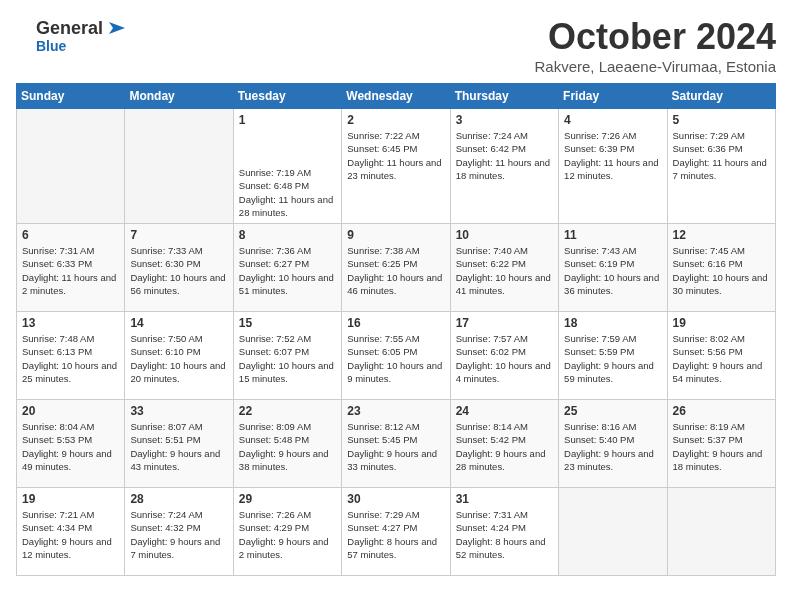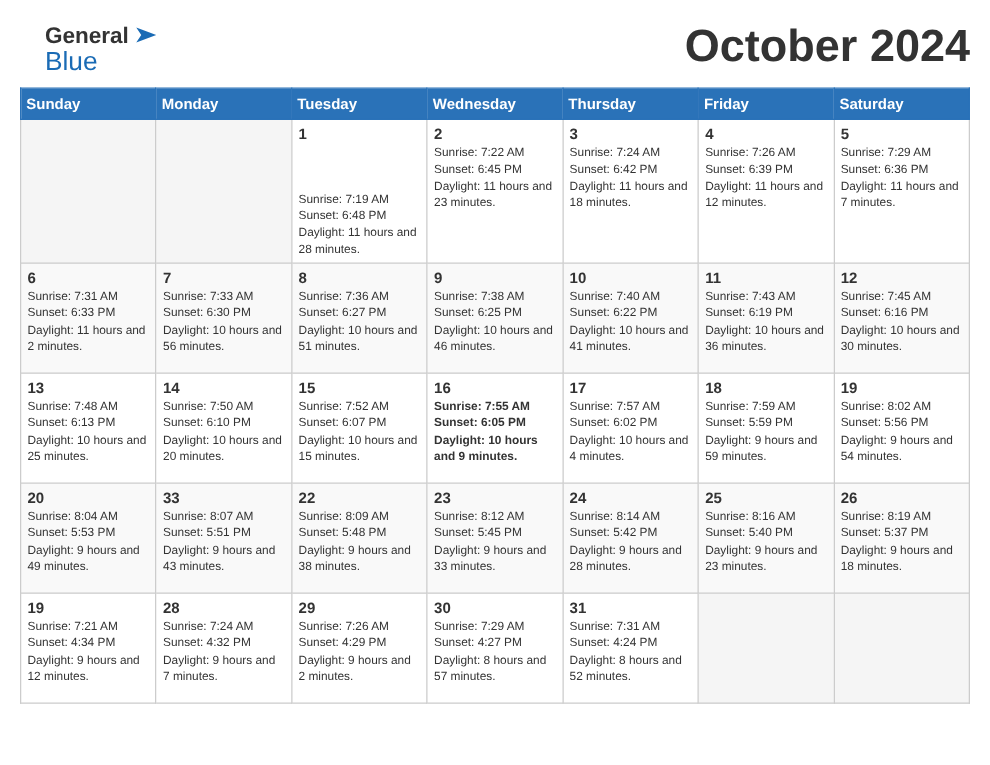--- a/index.html
+++ b/index.html
@@ -30,22 +30,22 @@
       font-size: 18px;
       font-weight: bold;
       color: #333;
     }
     .logo-blue-arrow {
       width: 24px;
       height: 24px;
       margin-left: 2px;
     }
     .logo-blue {
-      font-size: 21px;
-      font-weight: normal;
+      font-size: 14px;
+      font-weight: bold;
       color: #1a6bb5;
       margin-top: -2px;
     }
     .title-block {
       text-align: right;
     }
     .month-title {
       font-size: 36px;
       font-weight: bold;
       color: #333;
@@ -102,20 +102,21 @@
     <div class="logo-top">
       <span class="logo-general">General</span>
       <svg class="logo-blue-arrow" viewBox="0 0 24 24">
         <polygon points="4,6 20,12 4,18 8,12" fill="#1a6bb5"></polygon>
       </svg>
     </div>
     <span class="logo-blue">Blue</span>
   </div>
   <div class="title-block">
     <div class="month-title">October 2024</div>
+    <div class="location">Rakvere, Laeaene-Virumaa, Estonia</div>
   </div>
 </div>
 
 <table class="calendar">
   <thead>
     <tr>
     <th>Sunday</th>
         <th>Monday</th>
         <th>Tuesday</th>
         <th>Wednesday</th>
@@ -217,21 +218,21 @@
 Daylight: 10 hours and 20 minutes.</div>
         </td>
         <td>
           <div class="day-number">15</div>
           <div class="cell-text" style="white-space: pre-line;">Sunrise: 7:52 AM
 Sunset: 6:07 PM
 Daylight: 10 hours and 15 minutes.</div>
         </td>
         <td>
           <div class="day-number">16</div>
-          <div class="cell-text" style="white-space: pre-line; font-weight: bold;">Sunrise: 7:55 AM
+          <div class="cell-text" style="white-space: pre-line;">Sunrise: 7:55 AM
 Sunset: 6:05 PM
 Daylight: 10 hours and 9 minutes.</div>
         </td>
         <td>
           <div class="day-number">17</div>
           <div class="cell-text" style="white-space: pre-line;">Sunrise: 7:57 AM
 Sunset: 6:02 PM
 Daylight: 10 hours and 4 minutes.</div>
         </td>
         <td>

